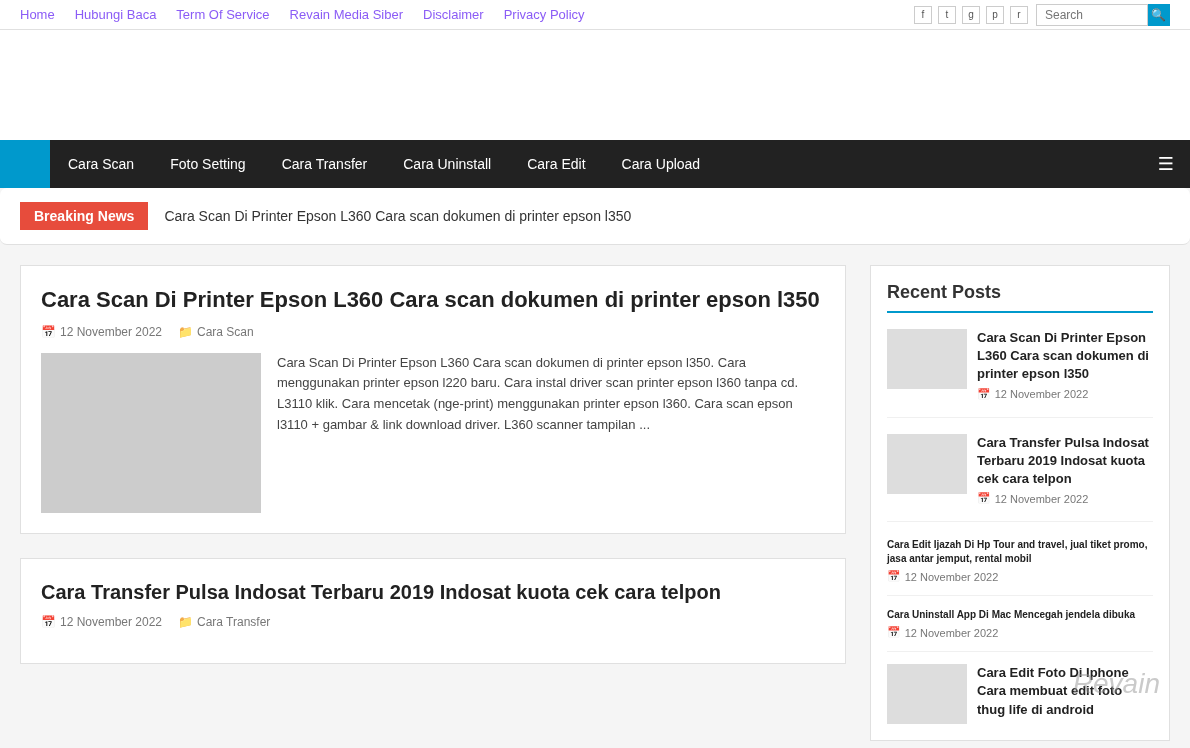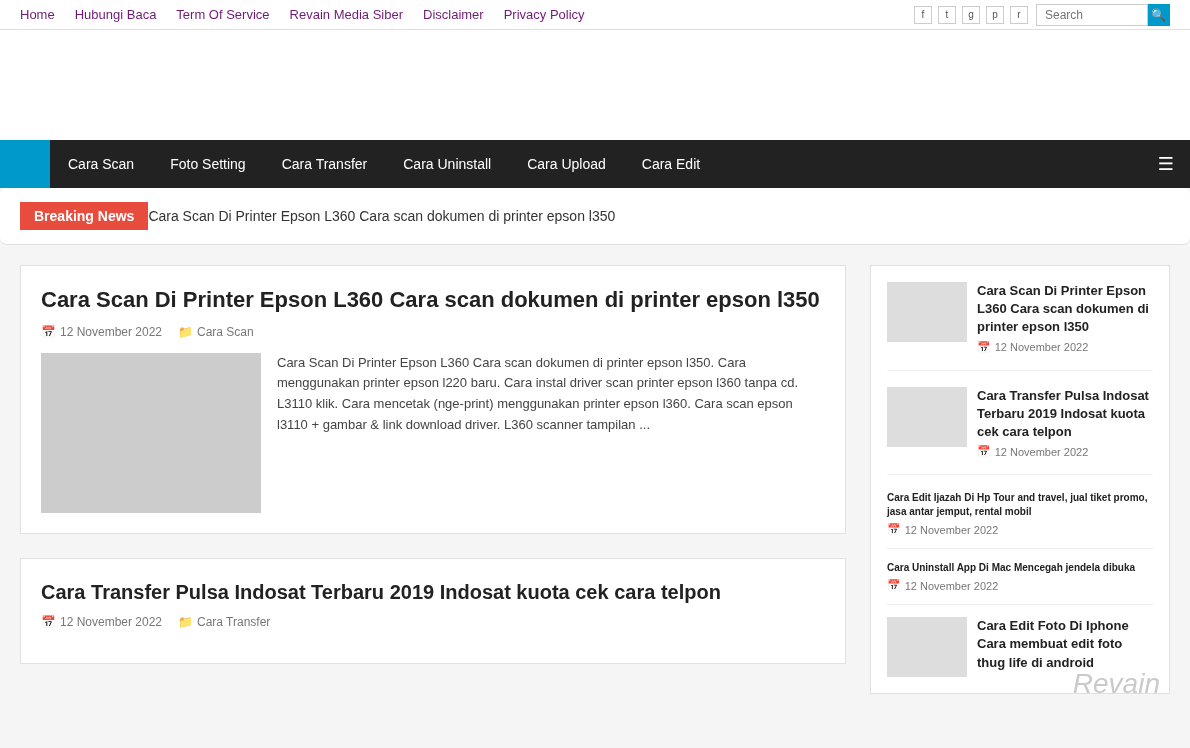--- a/index.html
+++ b/index.html
@@ -13,21 +13,21 @@
       display: flex;
       align-items: center;
       justify-content: space-between;
       height: 30px;
     }
     .top-nav-links {
       display: flex;
       gap: 20px;
     }
     .top-nav-links a {
-      color: #701a75;
+      color: #8b5cf6;
       text-decoration: none;
       font-size: 13px;
     }
     .top-nav-right {
       display: flex;
       align-items: center;
       gap: 8px;
     }
     .top-nav-icons {
       display: flex;
@@ -111,21 +111,21 @@
       cursor: pointer;
       margin-left: auto;
     }
 
     
     .breaking-news-bar {
       background: #fff;
       padding: 14px 20px;
       display: flex;
       align-items: center;
-      gap: 0;
+      gap: 16px;
       border-bottom: 1px solid #e0e0e0;
       border-radius: 7px;
     }
     .breaking-news-badge {
       background: #e74c3c;
       color: white;
       font-weight: bold;
       padding: 6px 14px;
       font-size: 14px;
       white-space: nowrap;
@@ -331,22 +331,22 @@
 <div class="logo-area">
 </div>
 
 <nav class="main-nav">
   <div class="nav-accent"></div>
   <div class="main-nav-links">
     <a href="#">Cara Scan</a>
     <a href="#">Foto Setting</a>
     <a href="#">Cara Transfer</a>
     <a href="#">Cara Uninstall</a>
+    <a href="#">Cara Edit</a>
     <a href="#">Cara Upload</a>
-    <a href="#">Cara Edit</a>
   </div>
   <button class="nav-mobile-btn">☰</button>
 </nav>
 
 <div class="breaking-news-bar">
   <span class="breaking-news-badge">Breaking News</span>
   <span class="breaking-news-text">Cara Scan Di Printer Epson L360 Cara scan dokumen di printer epson l350</span>
 </div>
 
 <div class="page-content">
@@ -384,20 +384,21 @@
           <span>📁</span>
           <span>Cara Transfer</span>
         </span>
       </div>
     </div>
 
   </div>
 
   <aside class="sidebar">
     <div class="sidebar-section">
+      <h3 class="sidebar-section-title">Recent Posts</h3>
 
       <div class="recent-post-item">
         <div class="recent-post-thumb"></div>
         <div class="recent-post-info">
           <div class="recent-post-title">Cara Scan Di Printer Epson L360 Cara scan dokumen di printer epson l350</div>
           <div class="recent-post-date">
             <span>📅</span>
             <span>12 November 2022</span>
           </div>
         </div>

